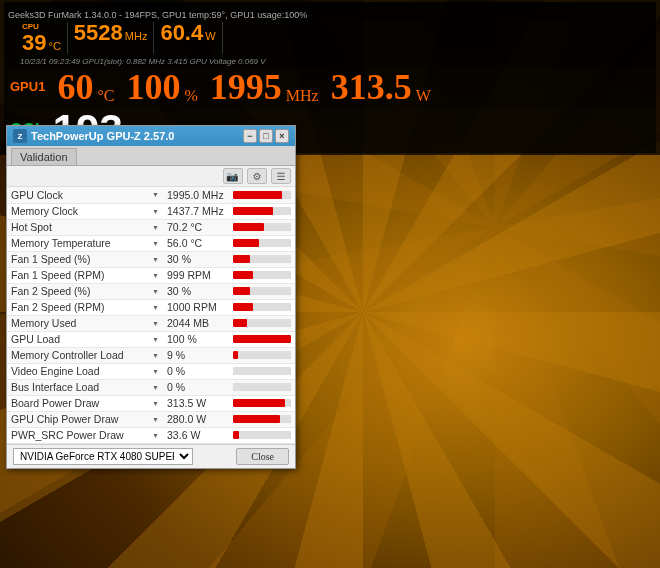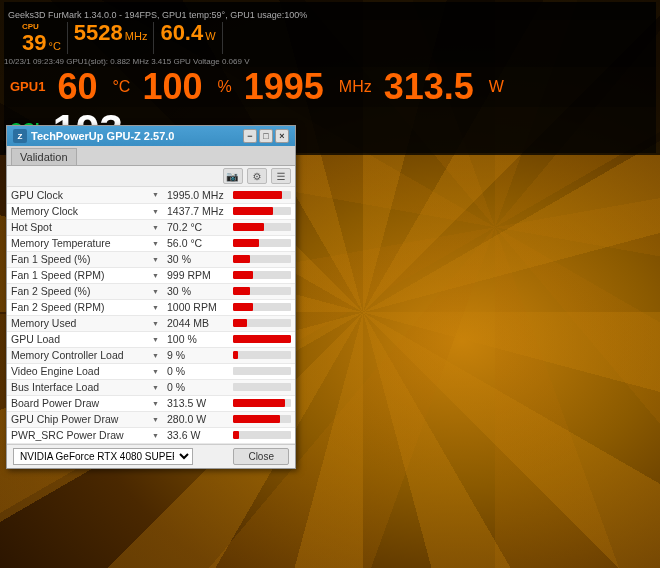--- a/index.html
+++ b/index.html
@@ -83,23 +83,24 @@
     .hud-value-row {
       display: flex;
       align-items: baseline;
       gap: 2px;
     }
 
     .hud-row2 {
       display: flex;
       align-items: center;
       background: rgba(0,0,0,0.8);
-      padding: 1px 0;
+      padding: 1px 16px;
       font-size: 8px;
       color: #888;
+      font-style: italic;
     }
 
     
     .big-metrics {
       display: flex;
       align-items: center;
       background: rgba(0,0,0,0.7);
       padding: 2px 6px;
       gap: 12px;
     }
@@ -113,22 +114,23 @@
       font-weight: bold;
       color: #ff6600;
       line-height: 1;
     }
     .big-unit {
       font-size: 16px;
       color: #ff6600;
     }
     .big-group {
       display: flex;
-      align-items: center;
-      gap: 15px;
+      align-items: flex-end;
+      gap: 4px;
+      font-family: Liberation Serif, serif;
     }
 
     
     .fps-row {
       display: flex;
       align-items: center;
       background: rgba(0,0,0,0.6);
       padding: 2px 6px;
       gap: 8px;
     }
@@ -343,20 +345,21 @@
       background: white;
     }
     .gpuz-close-btn {
       padding: 2px 14px;
       background: #e0e0e0;
       border: 1px solid #aaa;
       border-radius: 2px;
       font-size: 10px;
       cursor: pointer;
       color: #333;
+      font-family: Liberation Serif, serif;
     }
   </style>
 </head>
 <body>
 
 <div class="bg"></div>
 
 <div class="hud">
   <div class="hud-row1">
     <span>Geeks3D FurMark 1.34.0.0 - 194FPS, GPU1 temp:59°, GPU1 usage:100%</span>

